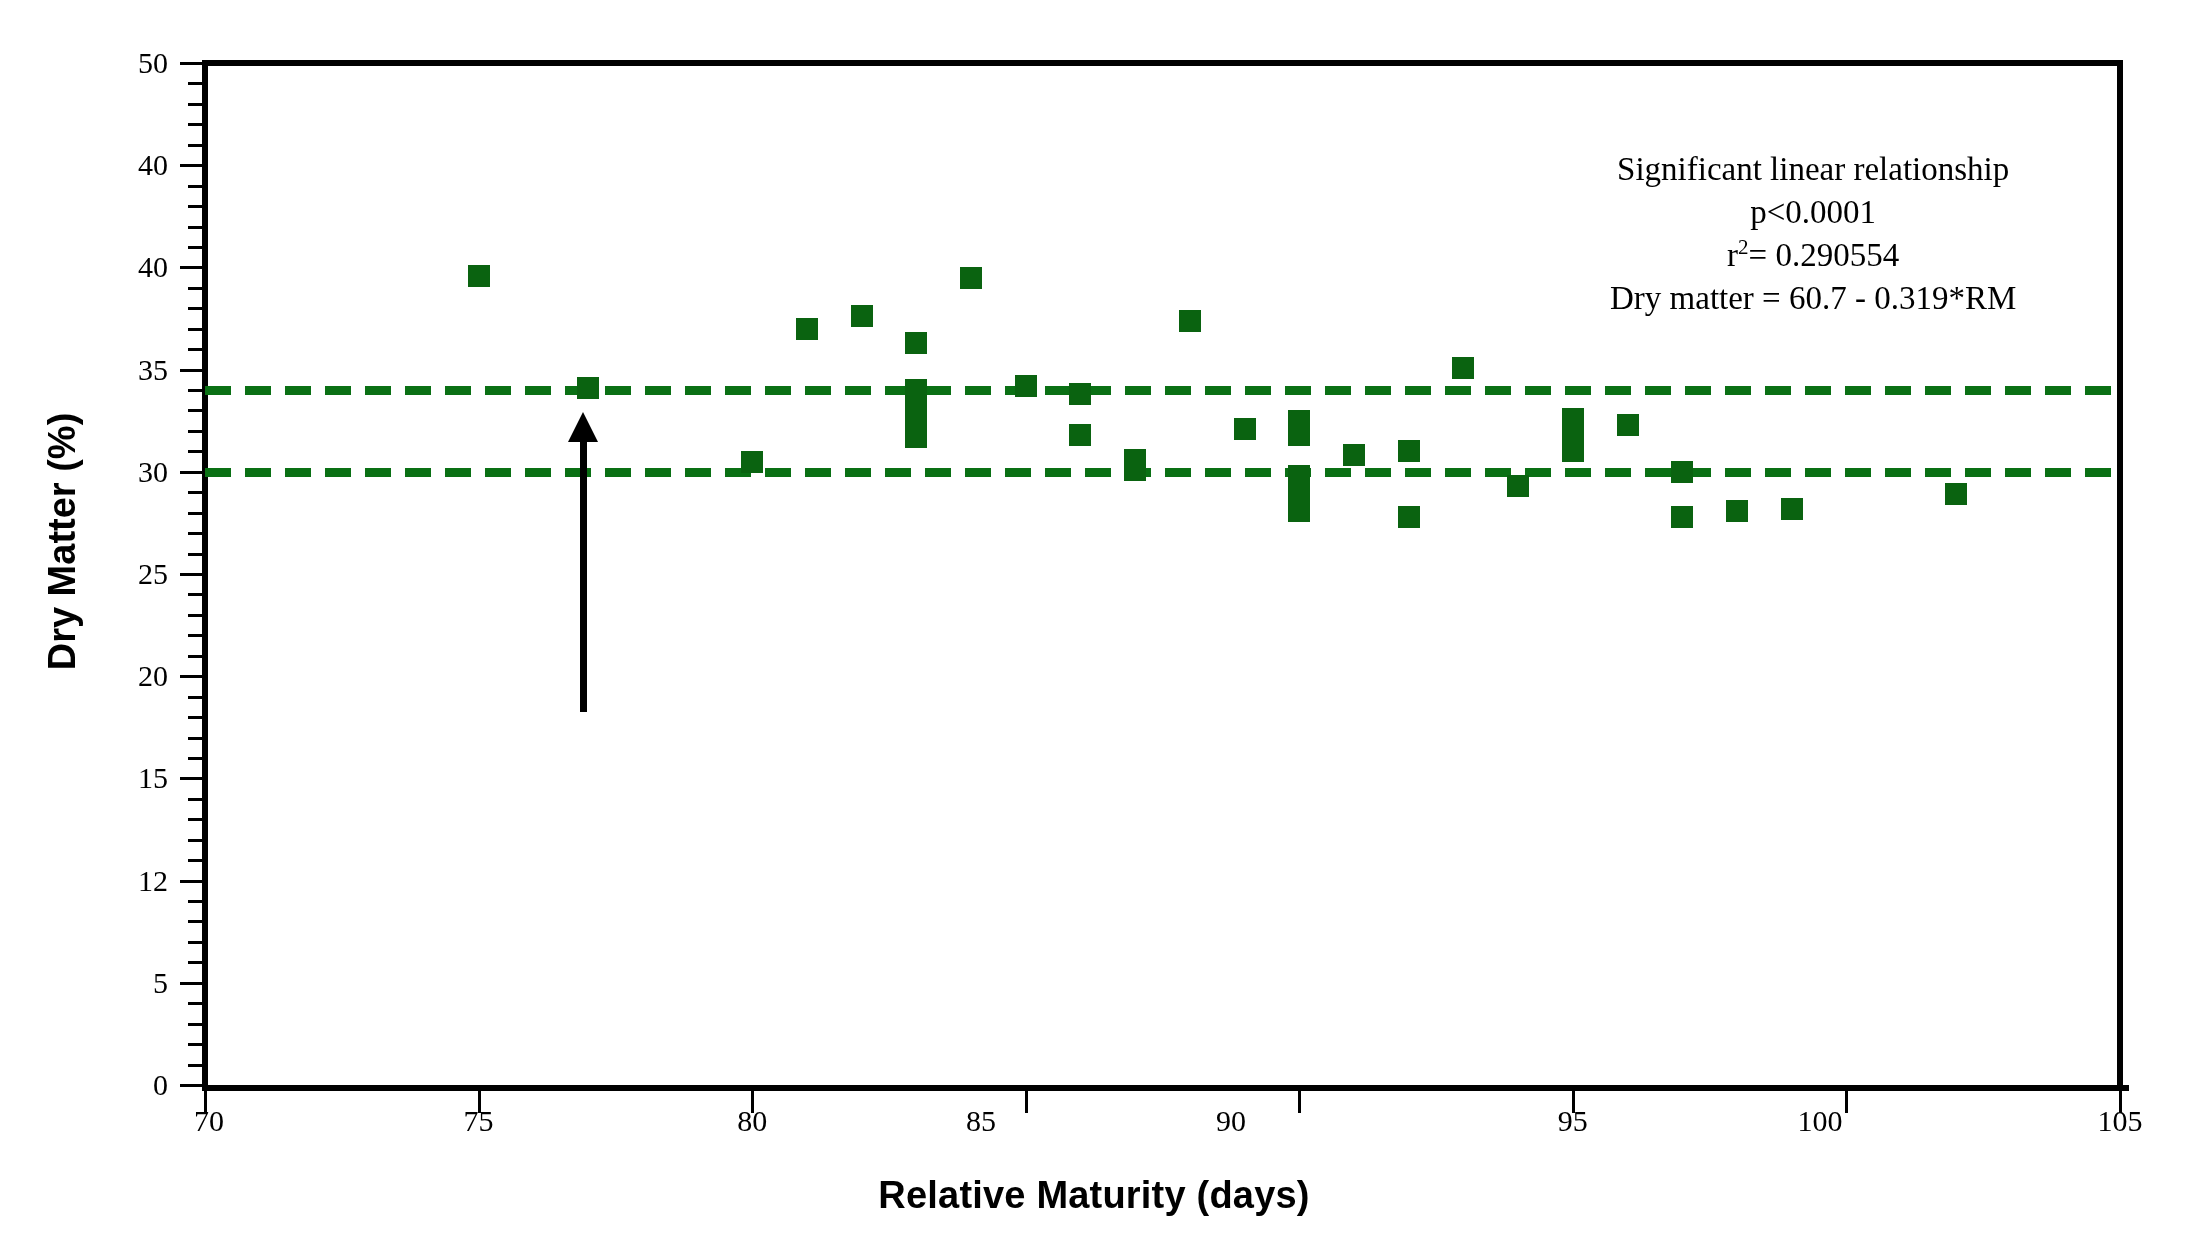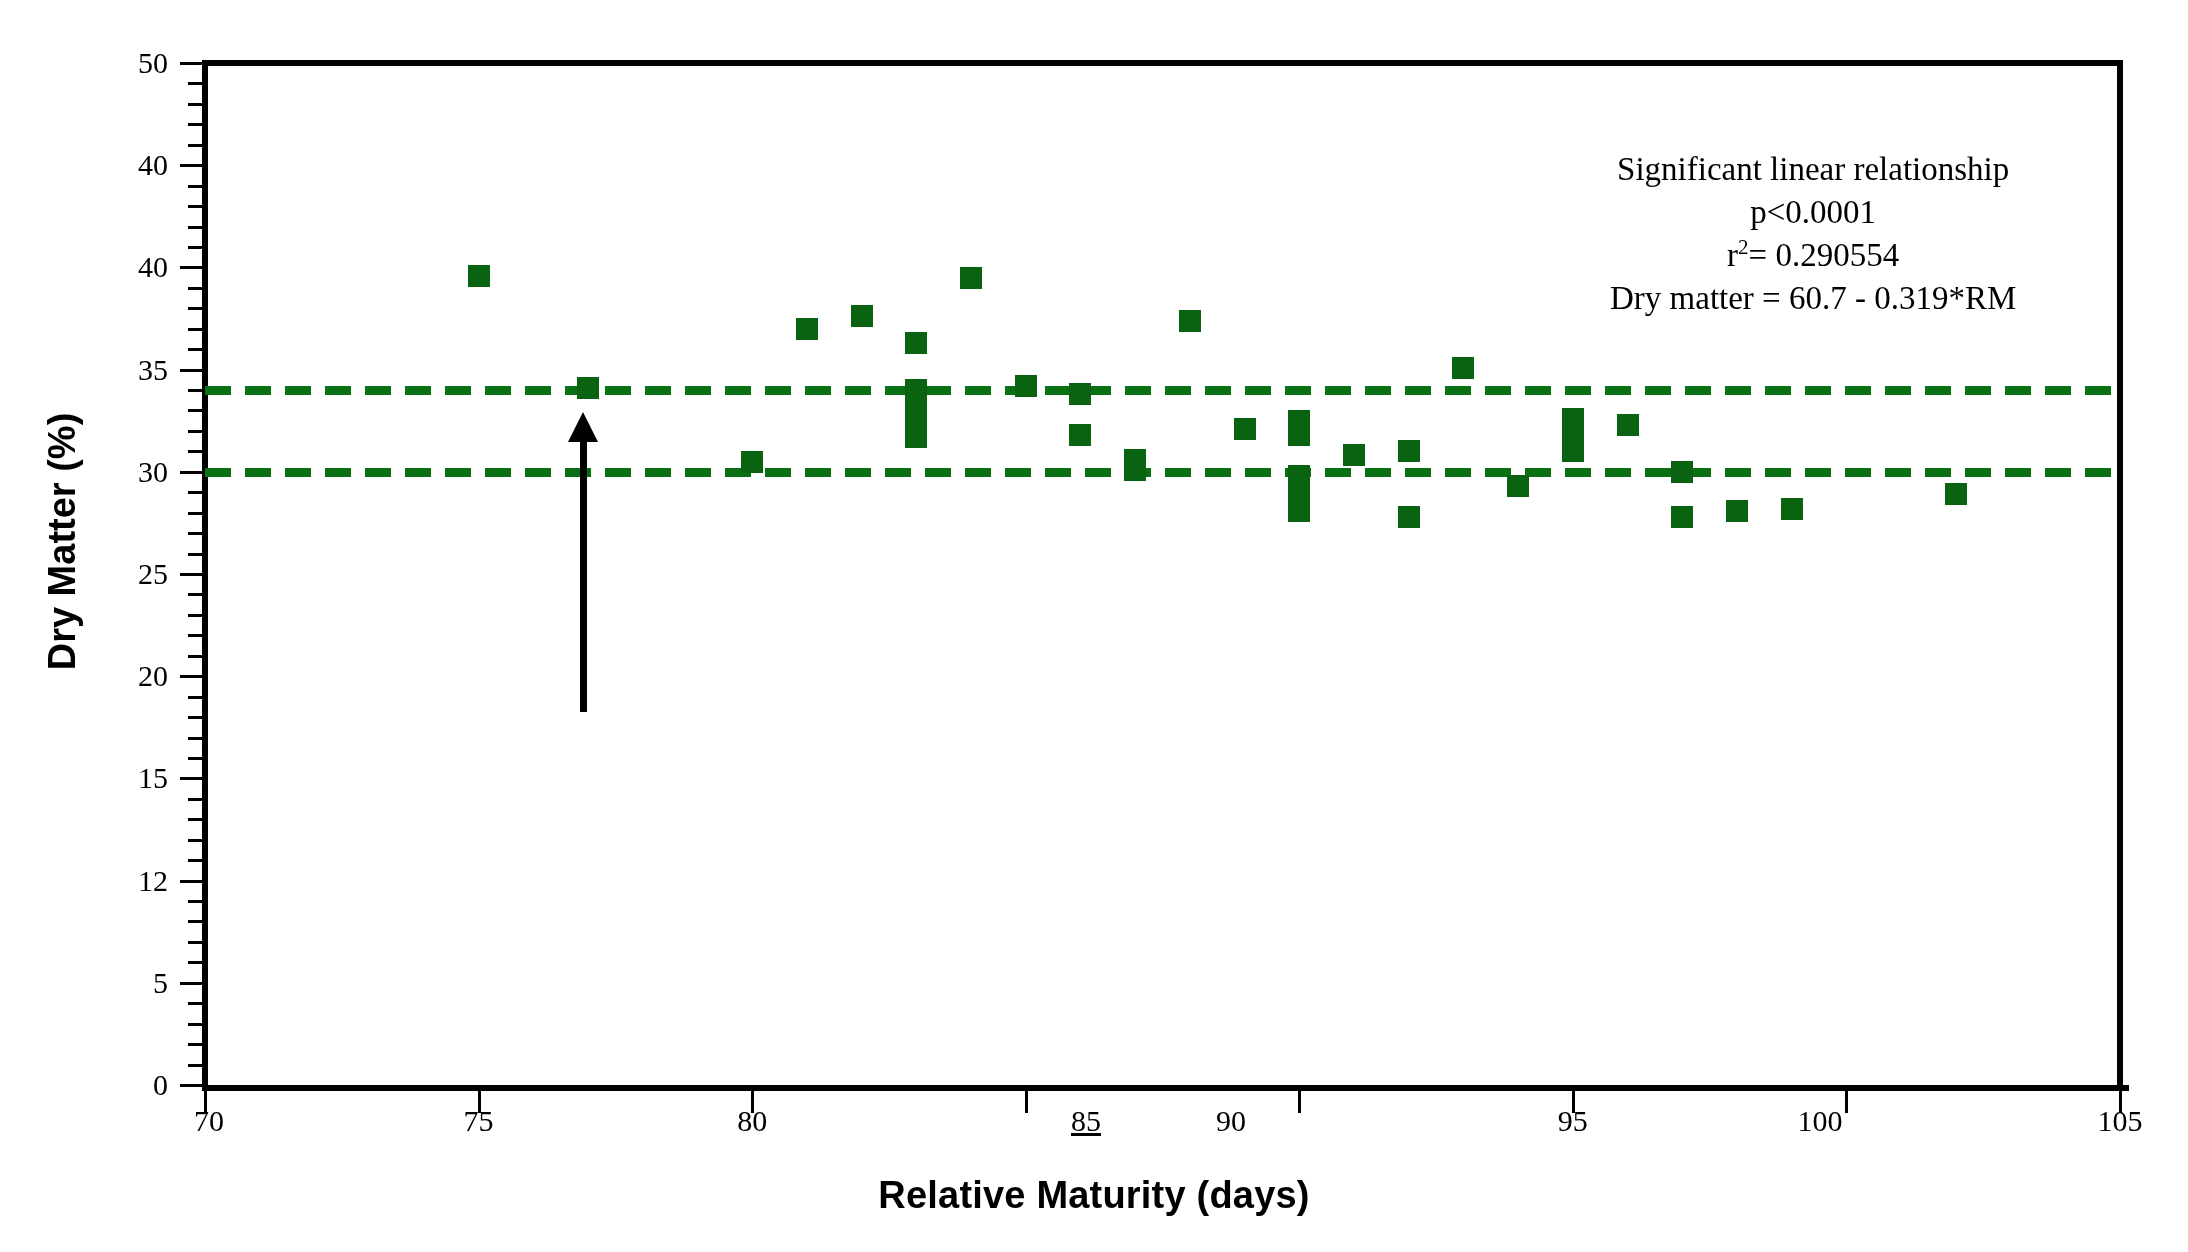--- a/index.html
+++ b/index.html
@@ -181,21 +181,21 @@
       <div class="xtick major" style="left: 1024.71px;"></div>
       <div class="xtick major" style="left: 1298.29px;"></div>
       <div class="xtick major" style="left: 1571.86px;"></div>
       <div class="xtick major" style="left: 1845.43px;"></div>
       <div class="xtick major" style="left: 2119px;"></div>
     </div>
   <div id="x-labels-layer">
       <div class="xlabel" style="left: 209px;">70</div>
       <div class="xlabel" style="left: 478.571px;">75</div>
       <div class="xlabel" style="left: 752.143px;">80</div>
-      <div class="xlabel" style="left: 1086px; text-decoration: underline;">85</div>
+      <div class="xlabel" style="left: 981px;">85</div>
       <div class="xlabel" style="left: 1231px;">90</div>
       <div class="xlabel" style="left: 1572.86px;">95</div>
       <div class="xlabel" style="left: 1820px;">100</div>
       <div class="xlabel" style="left: 2120px;">105</div>
     </div>
   <div id="ref-lines-layer">
       <div class="ref-line" style="top: 386.04px; left: 205px; width: 1918px; background-image: linear-gradient(to right, rgb(10, 112, 20) 0px, rgb(10, 112, 20) 26px, transparent 26px, transparent 40px);"></div>
       <div class="ref-line" style="top: 467.8px; left: 205px; width: 1918px; background-image: linear-gradient(to right, rgb(10, 112, 20) 0px, rgb(10, 112, 20) 26px, transparent 26px, transparent 40px);"></div>
     </div>
   <div id="markers-layer">

